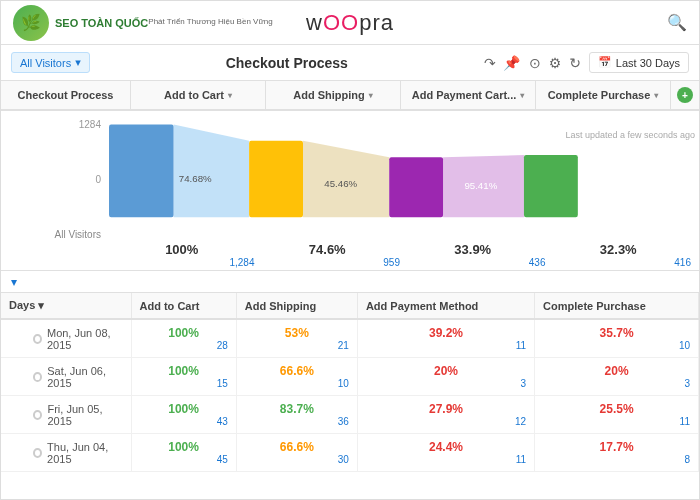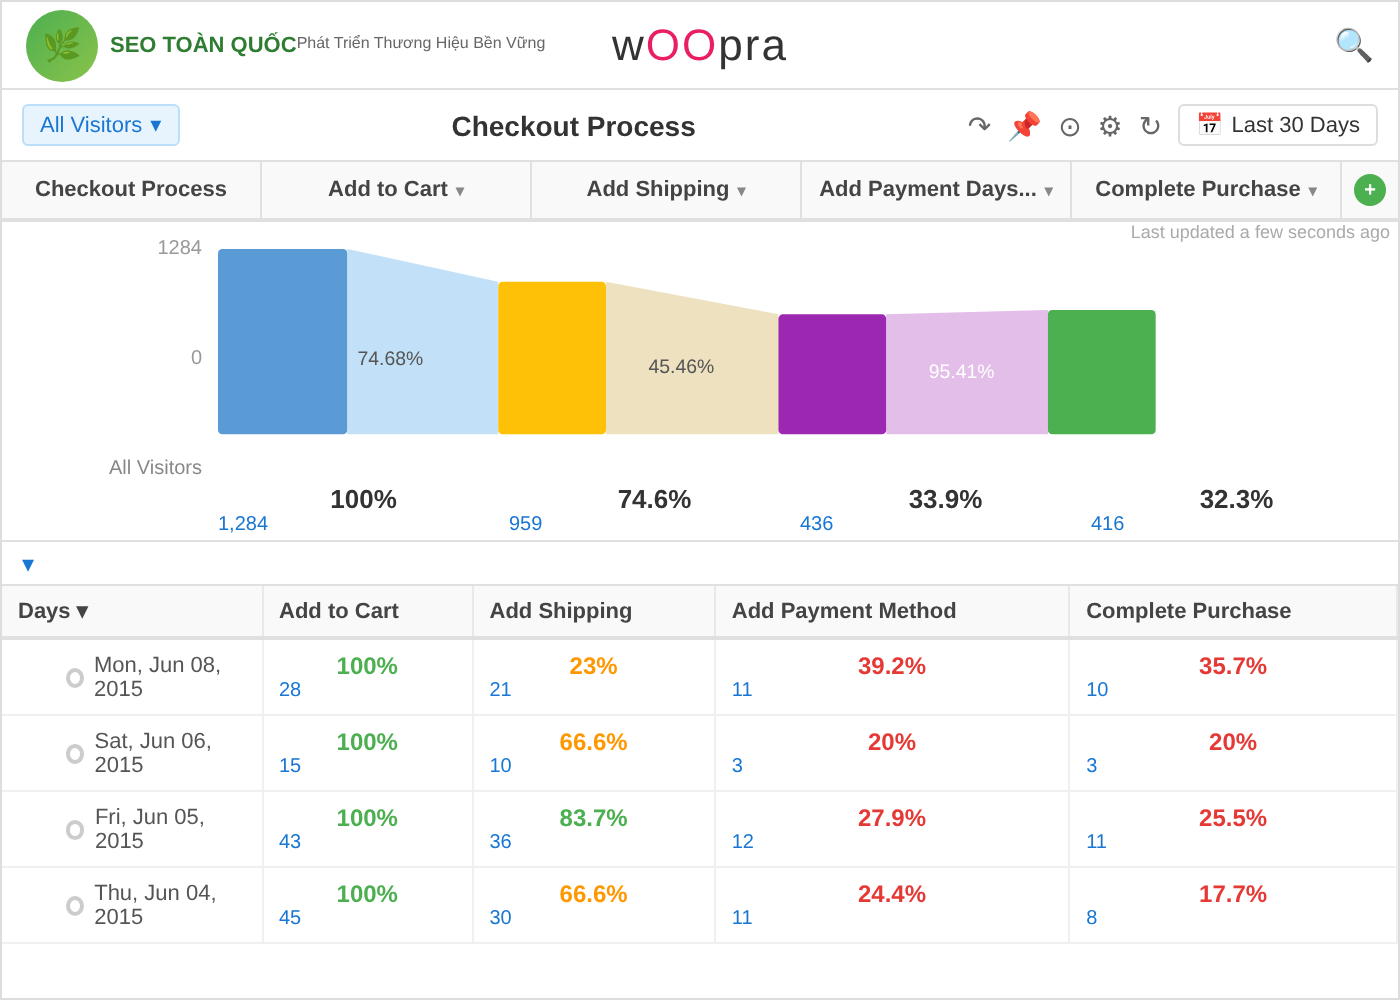--- a/index.html
+++ b/index.html
@@ -31,21 +31,21 @@
     .col-header { display: flex; align-items: center; justify-content: center; font-size: 11px; font-weight: bold; color: #444; cursor: pointer; border-right: 1px solid #e0e0e0; height: 100%; gap: 4px; }
     .col-header:first-child { width: 130px; justify-content: center; }
     .col-header.funnel-col { flex: 1; }
     .col-header .arrow-down { font-size: 8px; color: #888; }
     .col-header .plus-btn { background: #4caf50; color: white; border-radius: 50%; width: 16px; height: 16px; display: flex; align-items: center; justify-content: center; font-size: 10px; cursor: pointer; }
 
     
     .chart-area { display: flex; background: #fff; border-bottom: 1px solid #e0e0e0; height: 160px; position: relative; }
     .chart-y-axis { width: 108px; display: flex; flex-direction: column; justify-content: space-between; align-items: flex-end; padding: 8px 8px 30px 8px; font-size: 10px; color: #999; }
     .chart-content { flex: 1; position: relative; padding: 8px 8px 0 0; }
-    .updated-text { position: absolute; top: 0; right: 4px; font-size: 9px; color: #aaa; }
+    .updated-text { position: absolute; top: 19px; right: 4px; font-size: 9px; color: #aaa; }
     .funnel-svg { width: 100%; height: 120px; }
     .chart-labels { display: flex; padding: 0 0 4px 0; }
     .chart-label { flex: 1; text-align: center; }
     .chart-pct { font-size: 13px; font-weight: bold; color: #333; }
 
     
     .collapse-bar { display: flex; align-items: center; padding: 4px 10px; background: #fff; border-bottom: 1px solid #e0e0e0; cursor: pointer; height: 22px; }
     .collapse-arrow { color: #1976d2; font-size: 12px; }
 
     
@@ -55,21 +55,21 @@
     thead th { padding: 6px 8px; text-align: left; font-size: 11px; color: #444; font-weight: bold; border-right: 1px solid #e8e8e8; }
     thead th:first-child { width: 130px; }
     tbody tr { border-bottom: 1px solid #f0f0f0; }
     tbody td { padding: 6px 8px; font-size: 11px; color: #333; border-right: 1px solid #f0f0f0; vertical-align: middle; }
     .row-radio { width: 10px; height: 10px; border-radius: 50%; border: 2px solid #ccc; display: inline-block; margin-right: 5px; vertical-align: middle; }
     .date-cell { display: flex; align-items: center; color: #555; margin-left: 24px; }
     .metric-cell { text-align: center; }
     .pct-green { color: #4caf50; font-weight: bold; font-size: 12px; }
     .pct-orange { color: #ff9800; font-weight: bold; font-size: 12px; }
     .pct-red { color: #e53935; font-weight: bold; font-size: 12px; }
-    .count-val { color: #1976d2; font-size: 10px; display: block; text-align: left; }
+    .count-val { color: #1976d2; font-size: 10px; display: block; text-align: right; }
   </style>
 </head>
 <body>
 
 <div class="container">
 
   <div class="top-bar">
     <div class="logo-area">
       <div class="logo-circle">
         <span class="logo-leaf">🌿</span>
@@ -110,21 +110,21 @@
     </div>
     <div class="col-header funnel-col">
       <span>Add to Cart</span>
       <span class="arrow-down">▾</span>
     </div>
     <div class="col-header funnel-col">
       <span>Add Shipping</span>
       <span class="arrow-down">▾</span>
     </div>
     <div class="col-header funnel-col">
-      <span>Add Payment Days...</span>
+      <span>Add Payment Cart...</span>
       <span class="arrow-down">▾</span>
     </div>
     <div class="col-header funnel-col">
       <span>Complete Purchase</span>
       <span class="arrow-down">▾</span>
     </div>
     <div class="col-header" style="width:28px; border-right:none;">
       <span class="plus-btn">+</span>
     </div>
   </div>
@@ -207,21 +207,21 @@
       <div class="date-cell">
         <span class="row-radio"></span>
         <span>Mon, Jun 08, 2015</span>
       </div>
     </td>
     <td class="metric-cell">
       <span class="pct-green">100%</span>
       <span class="count-val">28</span>
     </td>
     <td class="metric-cell">
-      <span class="pct-orange">23%</span>
+      <span class="pct-orange">53%</span>
       <span class="count-val">21</span>
     </td>
     <td class="metric-cell">
       <span class="pct-red">39.2%</span>
       <span class="count-val">11</span>
     </td>
     <td class="metric-cell">
       <span class="pct-red">35.7%</span>
       <span class="count-val">10</span>
     </td>

